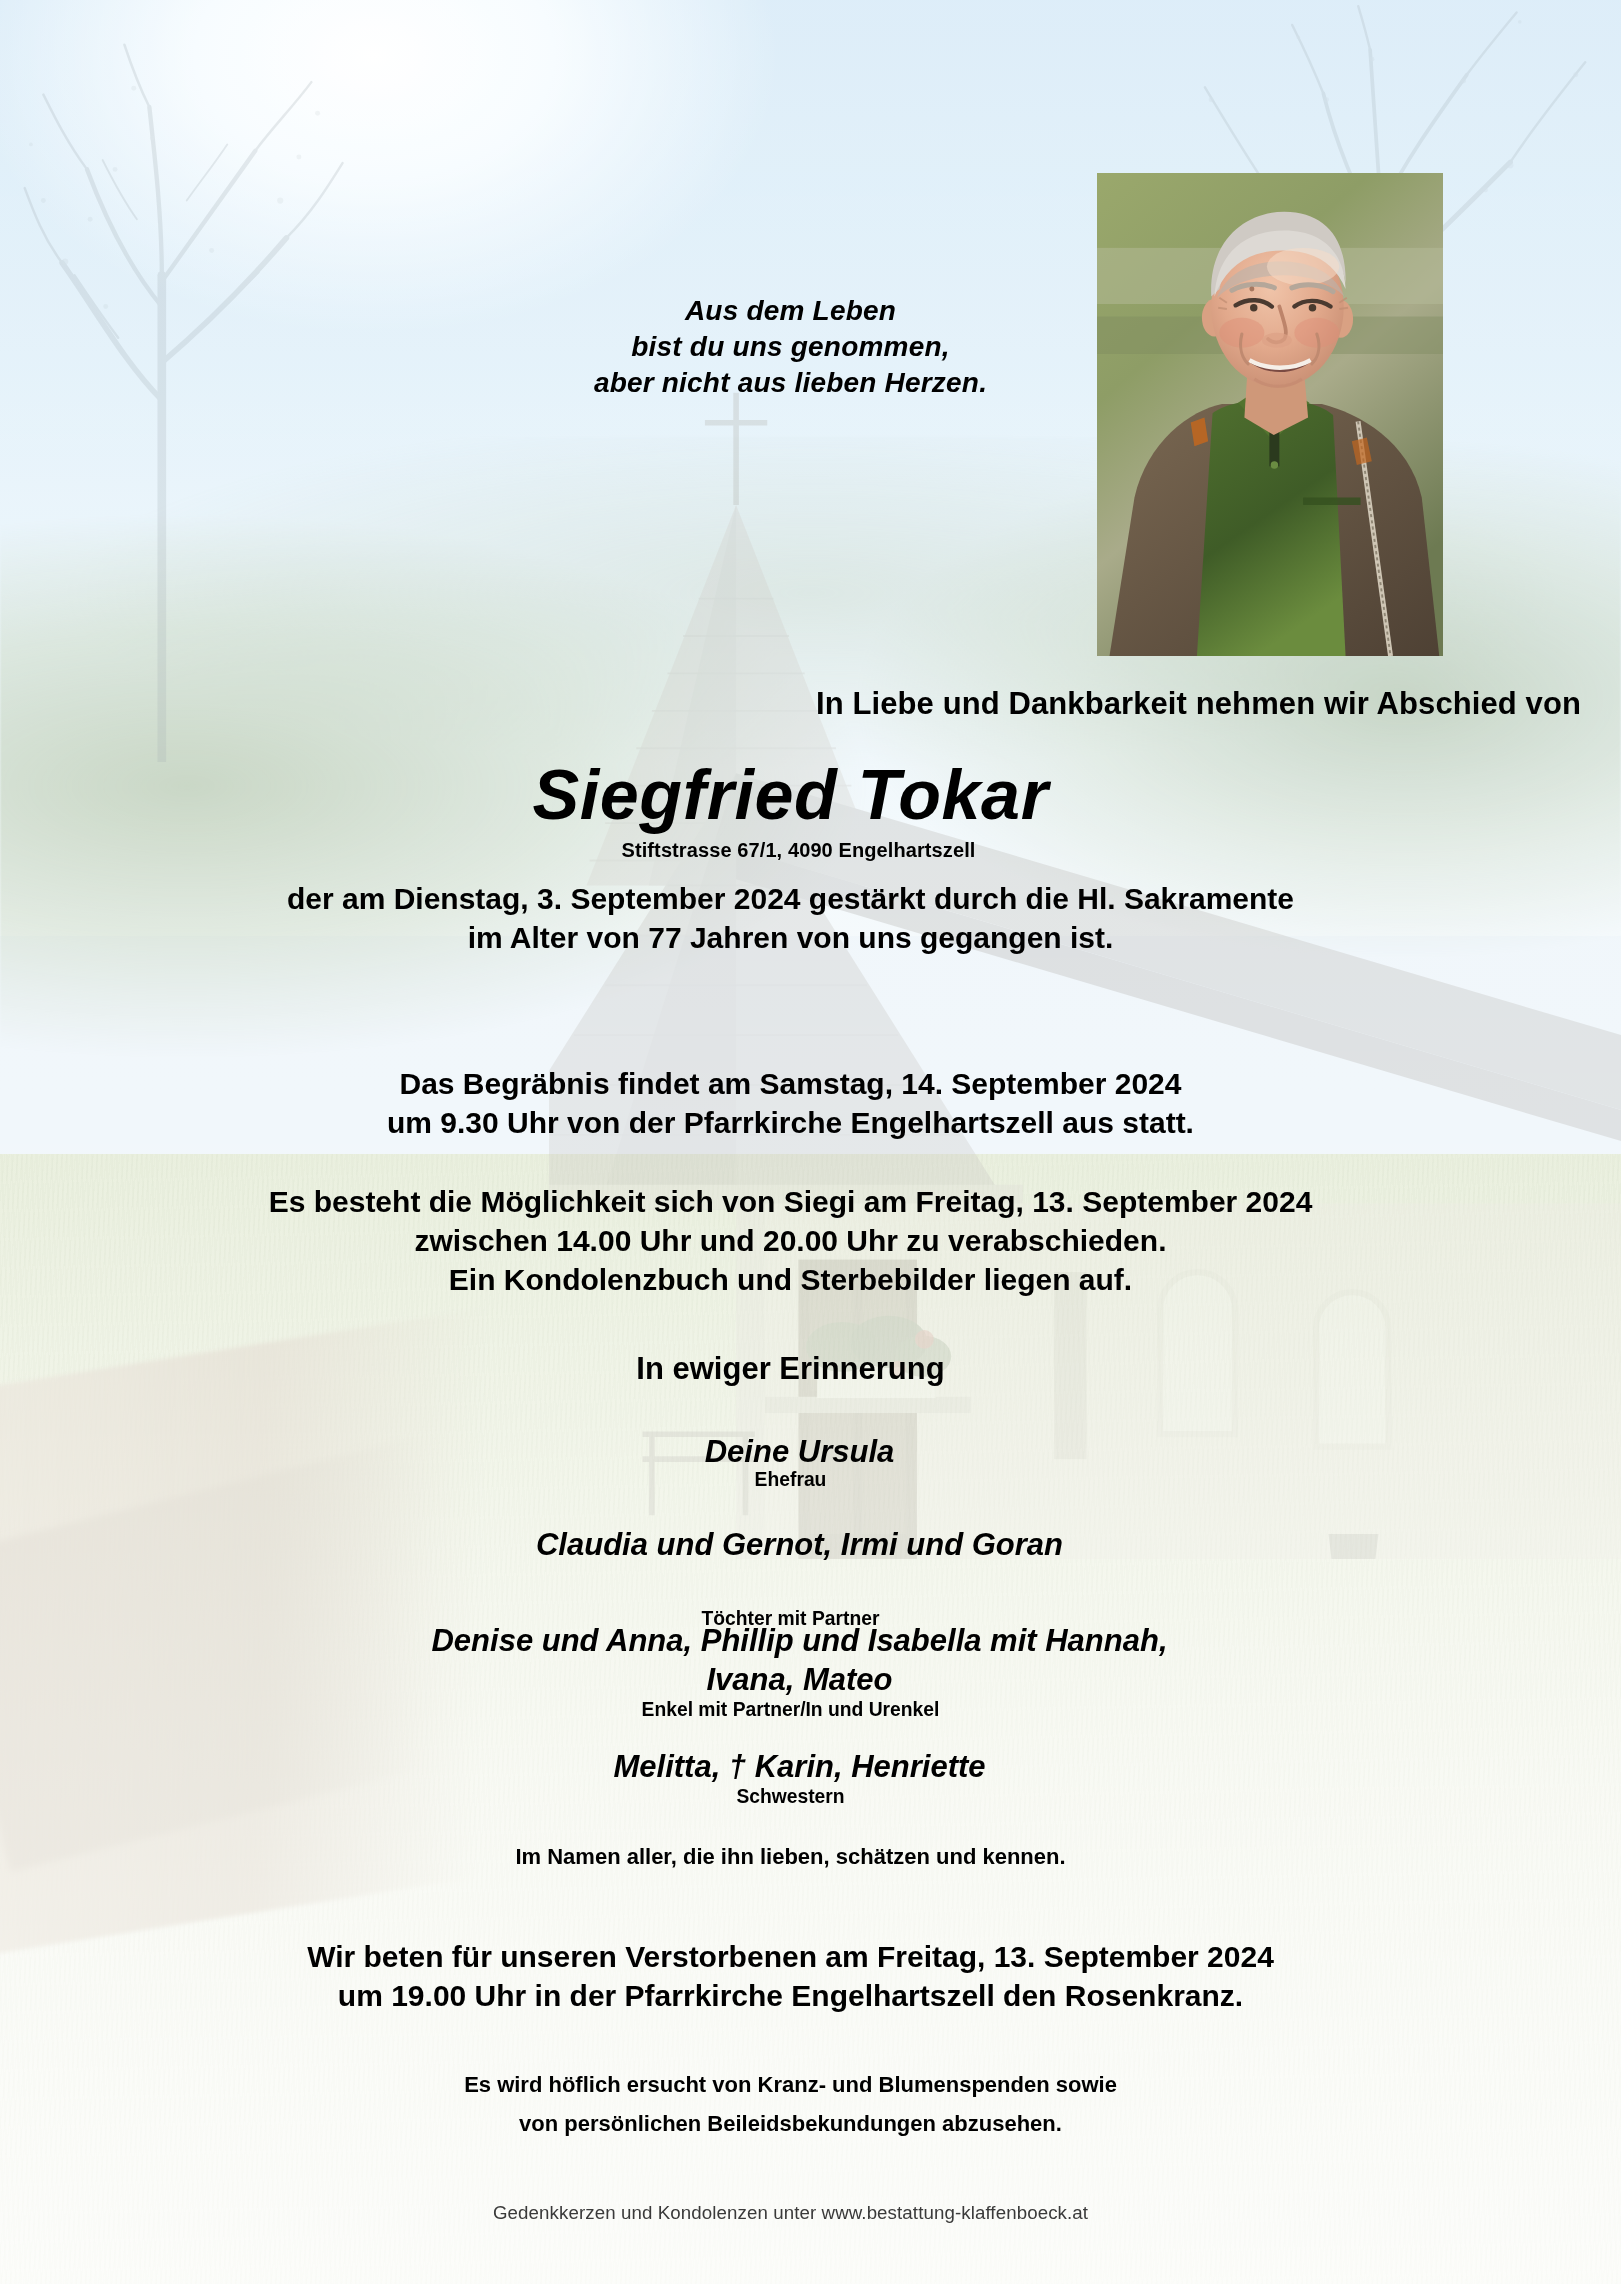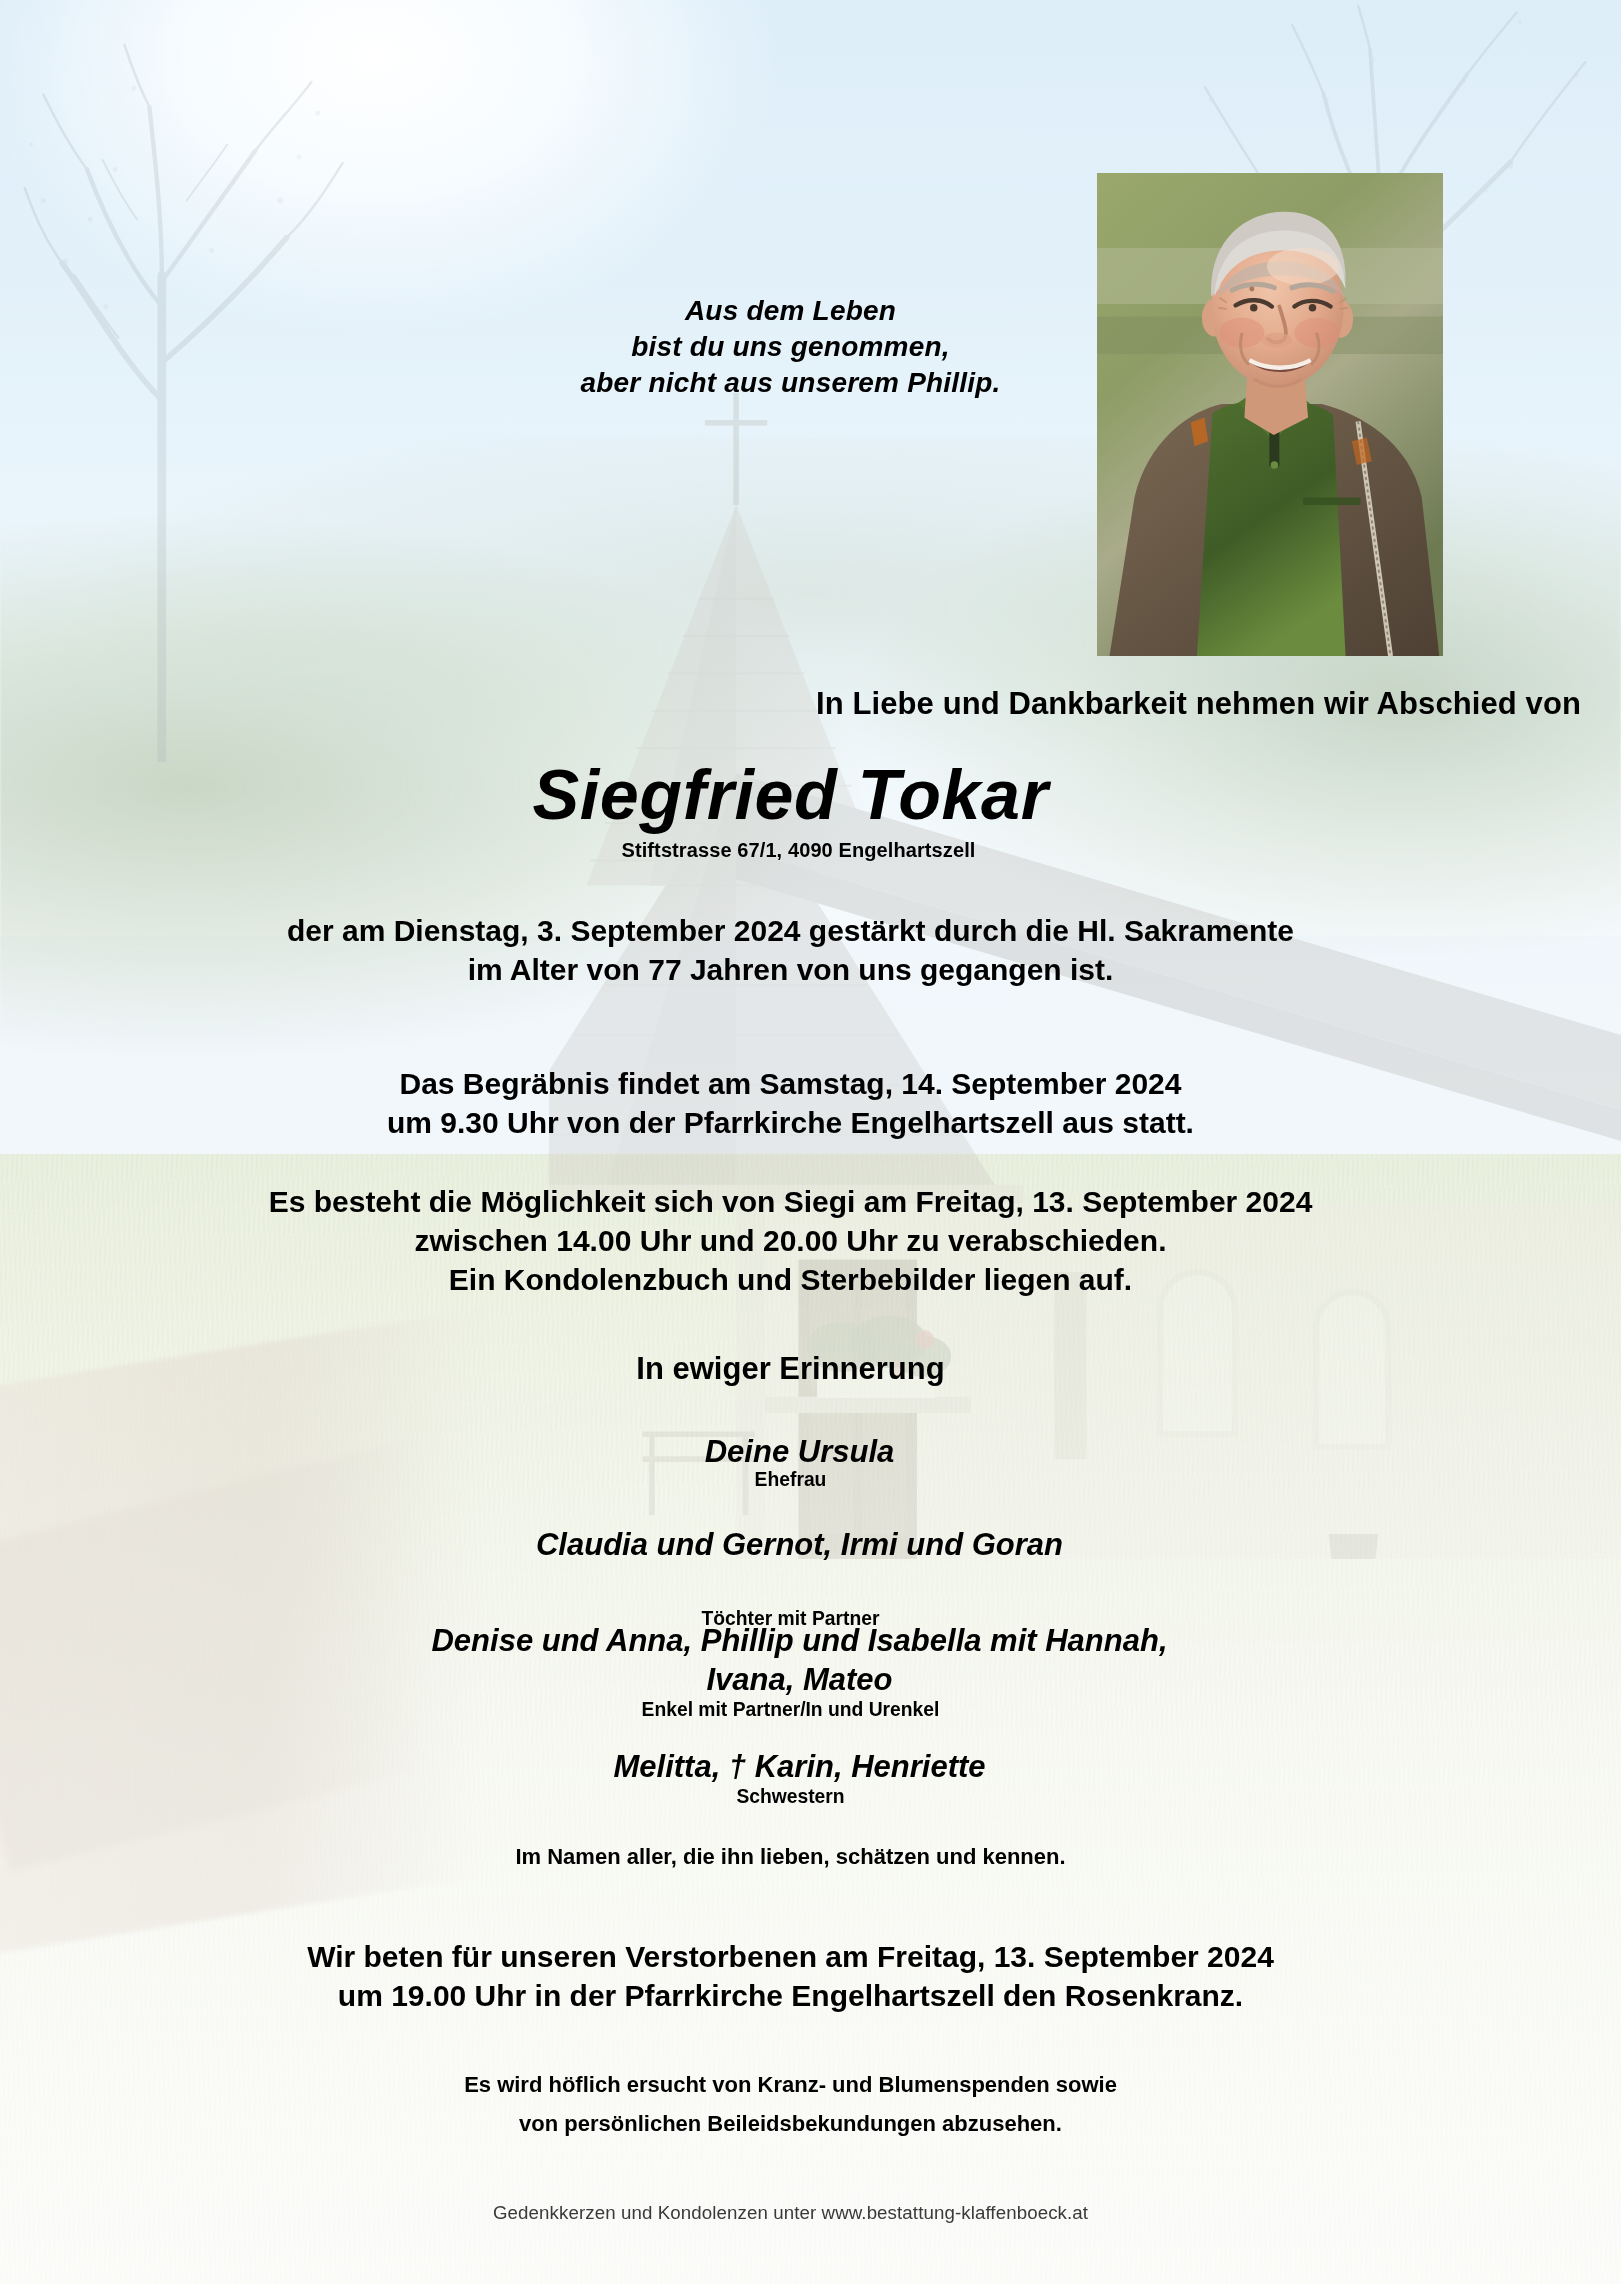--- a/index.html
+++ b/index.html
@@ -362,30 +362,30 @@
 
       <path d="M252 330 C276 346 304 346 328 330" stroke="#c48a70" stroke-width="5" fill="none" opacity=".7"></path>
 
       <circle cx="248" cy="186" r="4" fill="#a8785f"></circle>
     </svg>
   </div>
 
   <div class="txt verse" style="top:293px;">
     <div>Aus dem Leben</div>
     <div>bist du uns genommen,</div>
-    <div>aber nicht aus unserem Phillip.</div>
+    <div>aber nicht aus lieben Herzen.</div>
   </div>
 
   <div class="txt lead" style="top:686px;">In Liebe und Dankbarkeit nehmen wir Abschied von</div>
 
   <div class="txt name" style="top:755px;">Siegfried Tokar</div>
 
   <div class="txt addr" style="top:839px;margin-left:8px;">Stiftstrasse 67/1, 4090 Engelhartszell</div>
 
-  <div class="txt body" style="top:911px;">
+  <div class="txt body" style="top:879px;">
     <div>der am Dienstag, 3. September 2024 gestärkt durch die Hl. Sakramente</div>
     <div>im Alter von 77 Jahren von uns gegangen ist.</div>
   </div>
 
   <div class="txt body" style="top:1064px;">
     <div>Das Begräbnis findet am Samstag, 14. September 2024</div>
     <div>um 9.30 Uhr von der Pfarrkirche Engelhartszell aus statt.</div>
   </div>
 
   <div class="txt body" style="top:1182px;">

